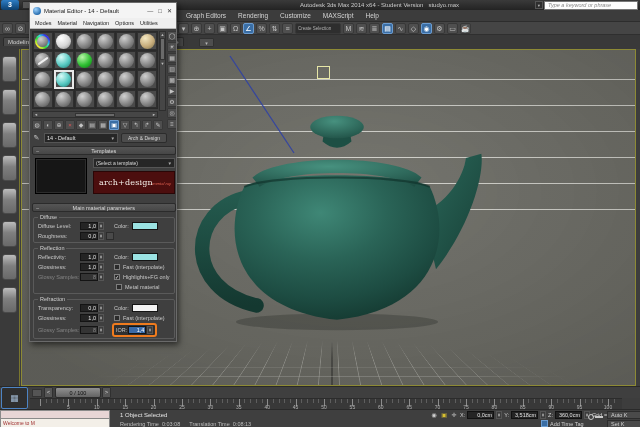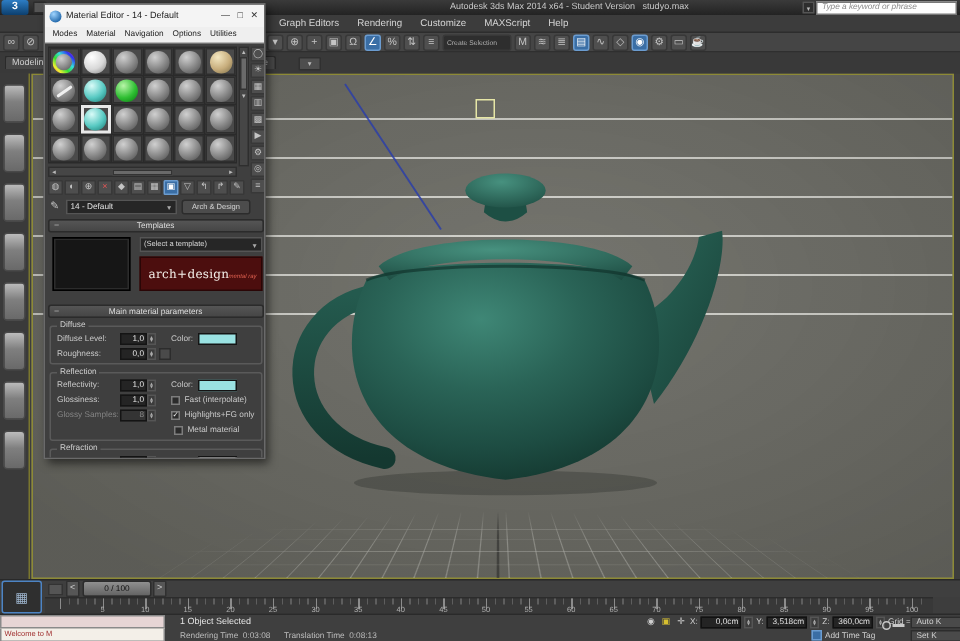--- a/index.html
+++ b/index.html
@@ -51,21 +51,21 @@
        linear-gradient(90deg,transparent 0 calc(50% - 1px),rgba(55,55,52,.7) calc(50% - 1px) calc(50% + 1px),transparent calc(50% + 1px));
      background-size:24px 24px,24px 24px,100% 100%;
      transform:perspective(240px) rotateX(55deg);transform-origin:50% 100%;
      -webkit-mask-image:radial-gradient(ellipse at 50% 72%,#000 35%,transparent 72%);
      mask-image:radial-gradient(ellipse at 50% 72%,#000 35%,transparent 72%)}
   .vp-shade{position:absolute;inset:0;background:radial-gradient(ellipse at 55% 42%,rgba(255,255,255,.05),rgba(18,18,16,.20) 88%)}
   .sel-bracket{position:absolute;left:295px;top:16px;width:13px;height:13px;border:1px solid #e6e6a6}
   .teapot-svg{position:absolute;left:150px;top:60px;width:330px;height:232px}
   .vline-svg{position:absolute;left:0;top:0;width:615px;height:337px;pointer-events:none}
   
-  .mated{position:absolute;left:29px;top:2px;width:148px;height:304px;background:#3f3f3f;
+  .mated{position:absolute;left:29px;top:2px;width:148px;height:340px;background:#3f3f3f;
          border:1px solid #6a6a6a;box-shadow:2px 3px 6px rgba(0,0,0,.55);z-index:20;overflow:hidden}
   .me-title{position:absolute;left:0;top:0;width:100%;height:15px;background:#f4f4f4;display:flex;align-items:center}
   .me-ico{width:8px;height:8px;margin:0 3px;background:radial-gradient(circle at 35% 30%,#9fd4ff,#2a6fb0 70%);border-radius:50%}
   .me-title-text{font-size:6px;color:#222}
   .me-winbtns{margin-left:auto;display:flex;gap:5px;padding-right:4px}
   .me-winbtns span{font-size:6px;color:#333;line-height:8px}
   .me-menu{position:absolute;left:0;top:15px;width:100%;height:11px;background:#efefef;border-bottom:1px solid #b8b8b8;
            display:flex;align-items:center;gap:6px;padding-left:5px}
   .me-menu span{font-size:5.5px;color:#222}
   .me-body{position:absolute;left:0;top:26px;width:100%;height:358px;background:#3f3f3f}

